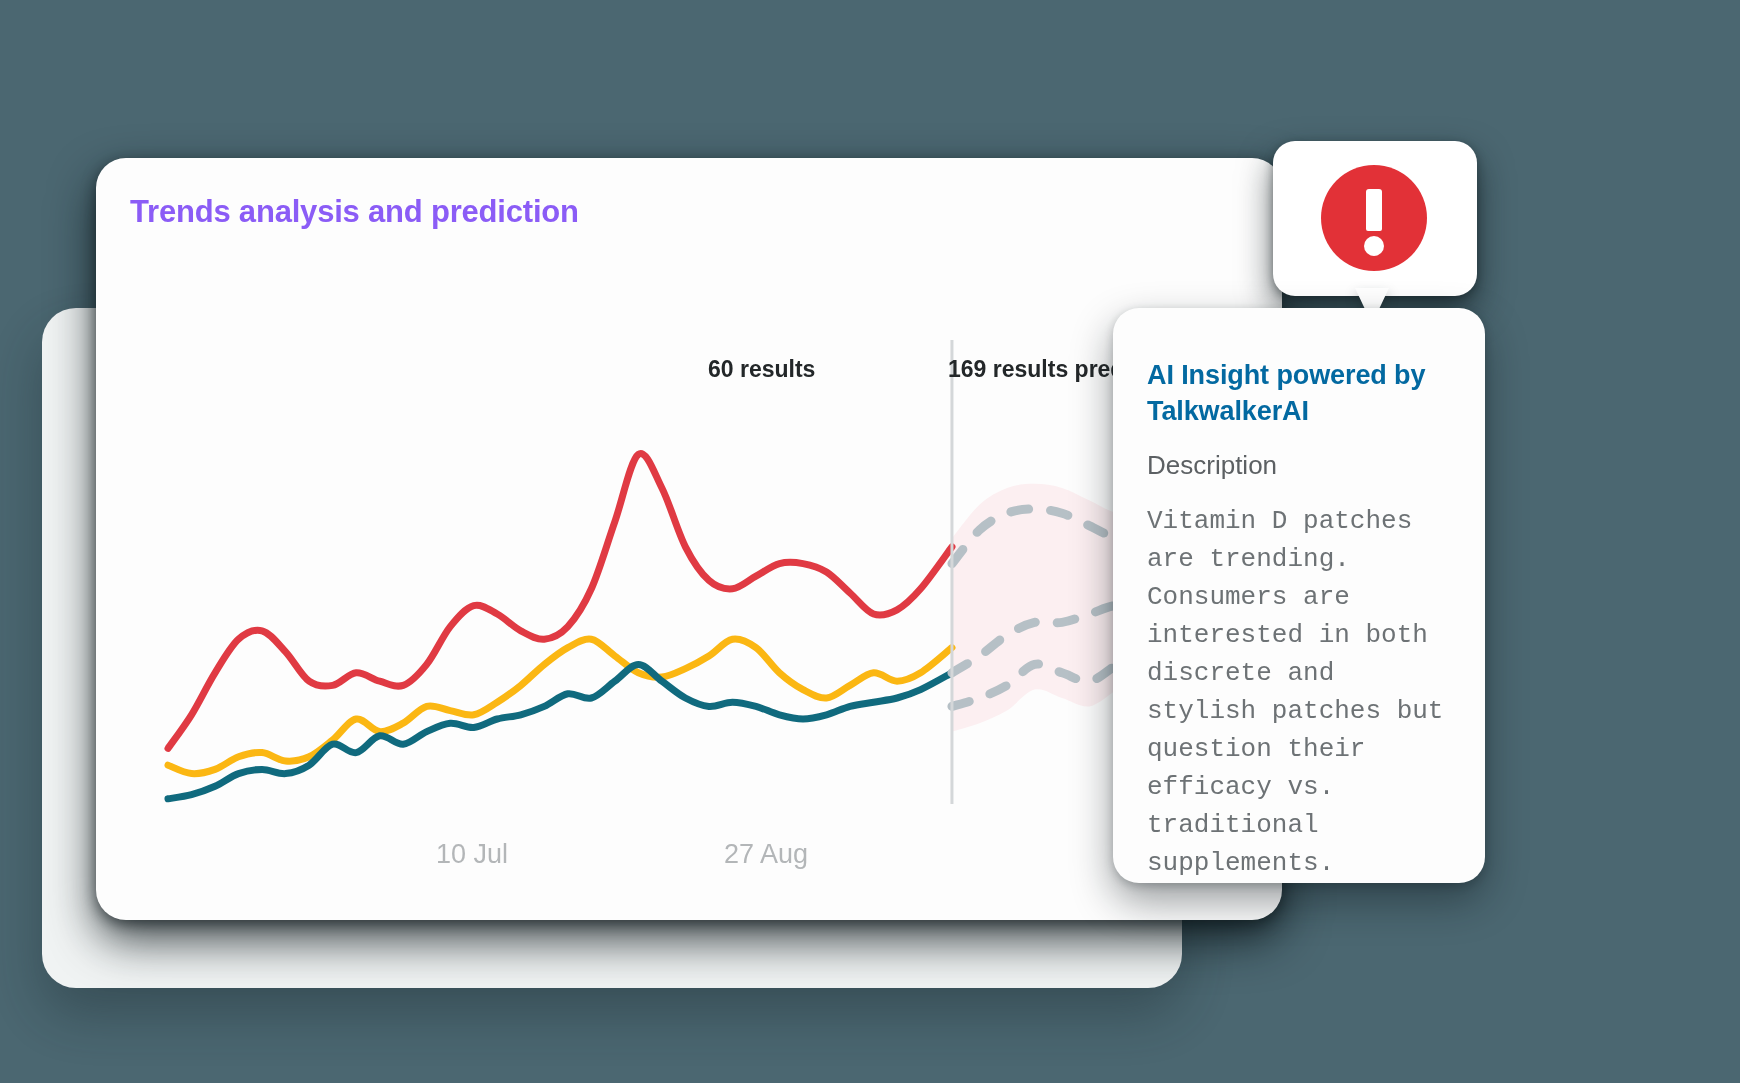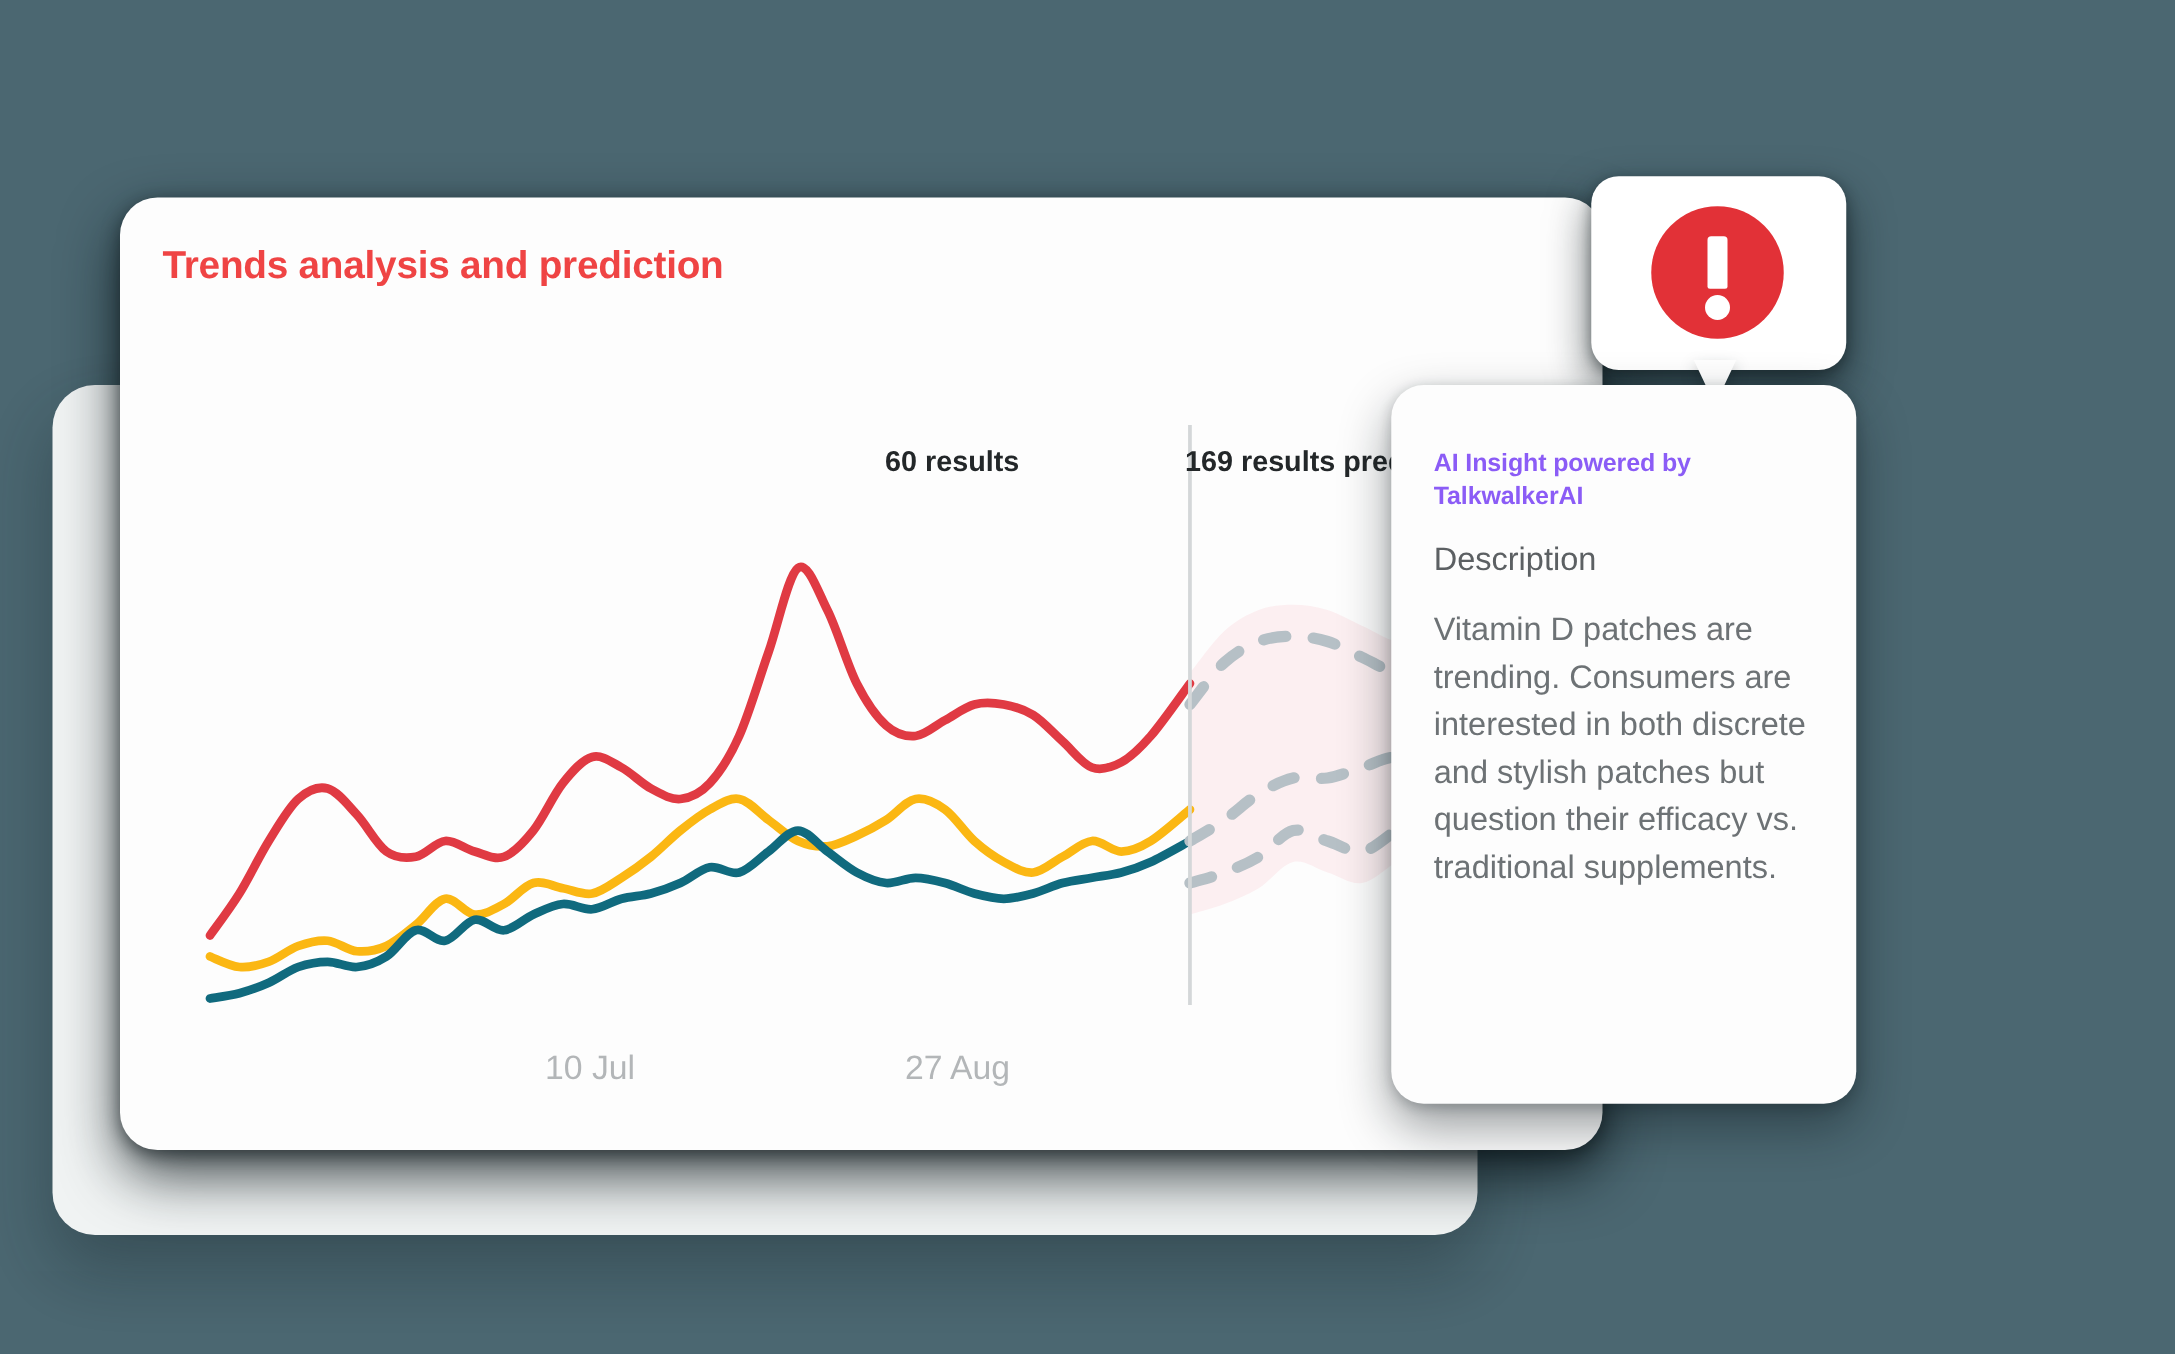--- a/index.html
+++ b/index.html
@@ -31,21 +31,21 @@
     border-radius: 30px;
     box-shadow: 0 20px 46px rgba(12,22,26,.78),
                 0 4px 14px rgba(12,22,26,.55);
     overflow: hidden;
   }
   .card-title {
     position: absolute;
     left: 34px; top: 36px;
     font-size: 31px;
     font-weight: 700;
-    color: #ef4444;
+    color: #8b5cf6;
     letter-spacing: -.2px;
     text-align: center;
   }
 
   
   .chart-area {
     position: absolute;
     left: 0; top: 86px;
     width: 1186px; height: 676px; margin-left: 44px;
   }
@@ -75,37 +75,38 @@
     position: absolute;
     left: 1113px; top: 308px;
     width: 372px; height: 575px;
     background: #fdfdfd;
     border-radius: 26px;
     box-shadow: 0 18px 40px rgba(12,22,26,.42),
                 0 3px 10px rgba(12,22,26,.22);
     padding: 50px 34px 0 34px;
   }
   .insight-title {
-    font-size: 20px;
+    font-size: 27px;
     font-weight: 700;
-    color: #8b5cf6;
+    color: #0369a1;
     line-height: 1.32;
     letter-spacing: -.1px;
   }
   .insight-subtitle {
     margin-top: 21px;
     font-size: 26px;
     font-weight: 400;
     color: #5c6063;
   }
   .insight-body {
     margin-top: 22px;
     font-size: 26px;
     line-height: 1.46;
     color: #6d7275;
+    font-family: Liberation Mono, monospace;
   }
 
   
   .alert-bubble {
     position: absolute;
     left: 1273px; top: 141px;
     width: 204px; height: 155px;
     background: #ffffff;
     border-radius: 22px;
     box-shadow: 0 16px 34px rgba(12,22,26,.62),

